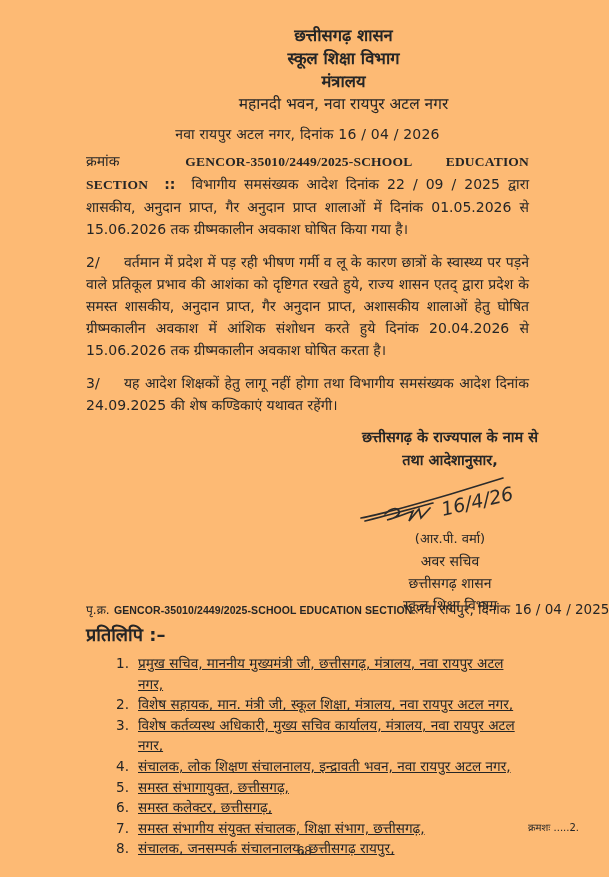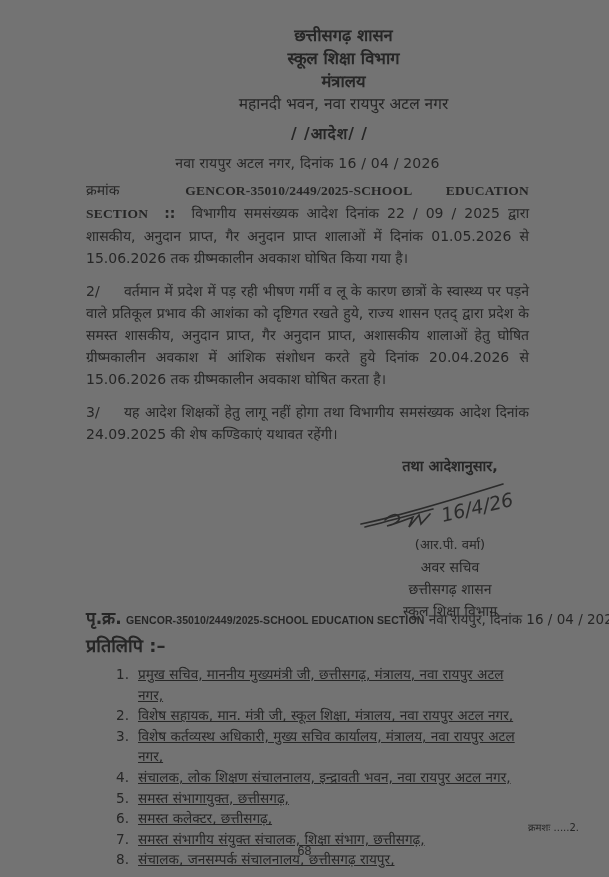--- a/index.html
+++ b/index.html
@@ -1,20 +1,20 @@
 <!DOCTYPE html>
 <html lang="hi"><head>
 <meta charset="utf-8">
 <style>
   html,body{margin:0;padding:0;background:#e8e8e8;}
   .page{
     position:relative;
     width:609px;height:877px;
     margin:0 auto;
-    background:#737373;
+    background:#fdba74;
     font-family:"DejaVu Sans",sans-serif;
     color:#262626;
     overflow:hidden;
     box-sizing:border-box;
   }
   .content{
     position:absolute;
     left:86px;right:80px;top:24px;
   }
   
@@ -48,21 +48,21 @@
   }
   .sig-auth{font-size:14.5px;font-weight:bold;line-height:23px;}
   .sig-scribble{display:block;margin:2px auto -4px auto;}
   .sig-name{font-size:13px;line-height:22px;}
   .sig-role{font-size:14px;line-height:22px;}
   .sig-org{font-size:14px;line-height:22px;}
   
   .endorse-line{
     margin-top:-16px;font-size:13.5px;white-space:nowrap;
   }
-  .endorse-line .e-prefix{font-weight:bold;font-size:17px;}
+  .endorse-line .e-prefix{font-weight:normal;font-size:12px;}
   .endorse-line .e-ref{
     font-family:"Liberation Sans",sans-serif;
     font-size:10.5px;font-weight:600;letter-spacing:0.1px;
   }
   .copy-label{font-weight:bold;font-size:18px;margin-top:4px;}
   
   .recipients{margin:7px 0 0 30px;padding:0;list-style:none;}
   .recipients li{
     display:flex;font-size:13.6px;line-height:20.6px;
   }
@@ -86,33 +86,33 @@
 <div class="page">
   <div class="content">
 
     <div class="doc-header">
       <div class="h-line">छत्तीसगढ़ शासन</div>
       <div class="h-line">स्कूल शिक्षा विभाग</div>
       <div class="h-line">मंत्रालय</div>
       <div class="h-line-sub">महानदी भवन, नवा रायपुर अटल नगर</div>
     </div>
 
-    <div class="order-title">/ /आदेश/ /</div>
 
     <div class="date-line">नवा रायपुर अटल नगर, दिनांक  16 / 04 / 2026</div>
 
     <div class="paras">
       <p class="para"><span>क्रमांक</span>&nbsp;&nbsp;<span class="ref-bold">GENCOR-35010/2449/2025-SCHOOL EDUCATION SECTION</span>&nbsp;&nbsp;<b>::</b>&nbsp;&nbsp;<span>विभागीय समसंख्यक आदेश दिनांक 22 / 09 / 2025 द्वारा शासकीय, अनुदान प्राप्त, गैर अनुदान प्राप्त शालाओं में दिनांक 01.05.2026 से 15.06.2026 तक ग्रीष्मकालीन अवकाश घोषित किया गया है।</span></p>
 
       <p class="para"><span class="pnum">2/</span><span>वर्तमान में प्रदेश में पड़ रही भीषण गर्मी व लू के कारण छात्रों के स्वास्थ्य पर पड़ने वाले प्रतिकूल प्रभाव की आशंका को दृष्टिगत रखते हुये, राज्य शासन एतद् द्वारा प्रदेश के समस्त शासकीय, अनुदान प्राप्त, गैर अनुदान प्राप्त, अशासकीय शालाओं हेतु घोषित ग्रीष्मकालीन अवकाश में आंशिक संशोधन करते हुये दिनांक 20.04.2026 से 15.06.2026 तक ग्रीष्मकालीन अवकाश घोषित करता है।</span></p>
 
       <p class="para"><span class="pnum">3/</span><span>यह आदेश शिक्षकों हेतु लागू नहीं होगा तथा विभागीय समसंख्यक आदेश दिनांक 24.09.2025 की शेष कण्डिकाएं यथावत रहेंगी।</span></p>
     </div>
 
     <div class="sig-block">
+      <div class="sig-auth">छत्तीसगढ़ के राज्यपाल के नाम से</div>
       <div class="sig-auth">तथा आदेशानुसार,</div>
       <svg class="sig-scribble" width="190" height="58" viewBox="0 0 190 58">
         <g fill="none" stroke="#2b2b2b" stroke-width="1.7" stroke-linecap="round">
           <path d="M6,44 C28,40 62,30 96,20 C116,14 132,9 148,4"></path>
           <path d="M10,47 C30,42 52,36 78,29"></path>
           <path d="M30,40 c6,-6 12,-7 14,-3 c2,4 -6,8 -12,9 c8,-2 18,-6 26,-9 l-4,10 l10,-12 l2,9 l9,-10"></path>
         </g>
         <text x="88" y="42" transform="rotate(-13 88 42)" font-family="DejaVu Sans, sans-serif" font-size="19" fill="#2b2b2b" font-style="italic">16/4/26</text>
       </svg>
       <div class="sig-name">(आर.पी. वर्मा)</div>

